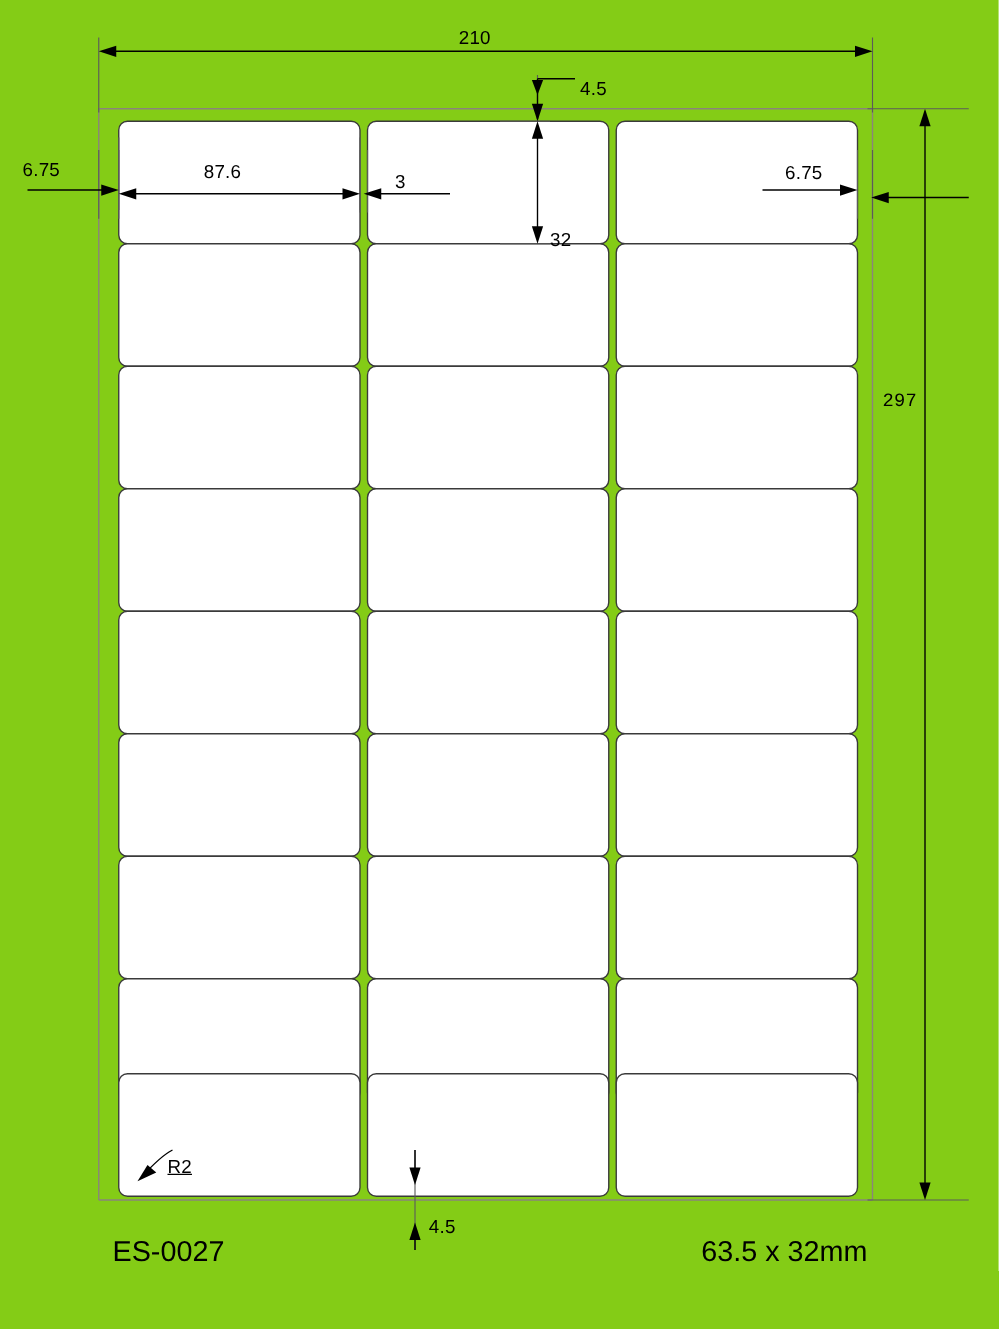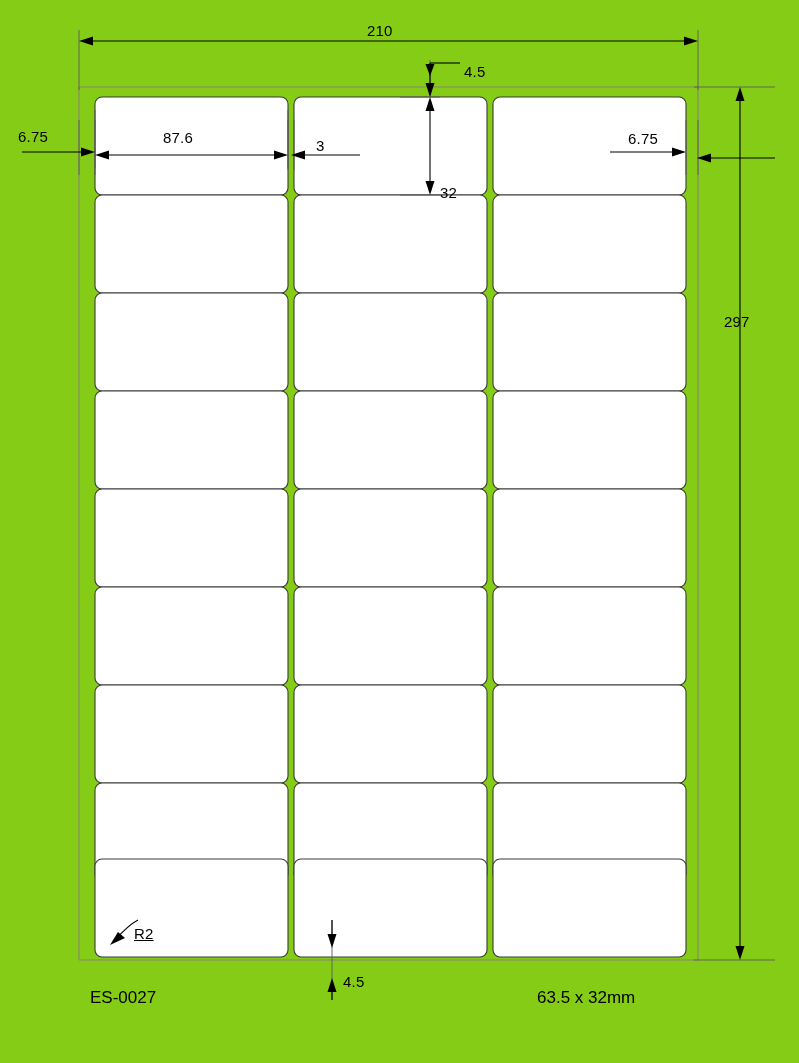--- a/index.html
+++ b/index.html
@@ -20,21 +20,21 @@
   }
   .dim-text {
     position: absolute;
     font-size: 15px;
     color: #000;
     white-space: nowrap;
     letter-spacing: 0.2px;
   }
   .caption {
     position: absolute;
-    font-size: 17px;
+    font-size: 23px;
     color: #000;
     white-space: nowrap;
   }
   svg.drawing {
     position: absolute;
     left: 0;
     top: 0;
     width: 799px;
     height: 1063px;
   }
@@ -193,26 +193,26 @@
     </g>
 
     <g>
       <path class="dim-line" d="M 113,942 C 122,932 130,924 138,920"></path>
       <polygon class="arrow" points="110,945 125,938 118,932"></polygon>
     </g>
 
   </svg>
 
   <div class="dim-text" style="left:367px; top:22px;">210</div>
-  <div class="dim-text" style="left:724px; top:313px;">297</div>
+  <div class="dim-text" style="left:706px; top:313px;font-family:Liberation Mono, monospace;">297</div>
   <div class="dim-text" style="left:464px; top:63px;">4.5</div>
   <div class="dim-text" style="left:343px; top:973px;">4.5</div>
   <div class="dim-text" style="left:18px; top:128px;">6.75</div>
   <div class="dim-text" style="left:628px; top:130px;">6.75</div>
   <div class="dim-text" style="left:163px; top:129px;">87.6</div>
   <div class="dim-text" style="left:316px; top:137px;">3</div>
   <div class="dim-text" style="left:440px; top:136px;margin-top:48px;">32</div>
   <div class="dim-text" style="left:134px; top:925px;text-decoration:underline;">R2</div>
 
   <div class="caption" style="left:90px; top:988px;">ES-0027</div>
-  <div class="caption" style="left:537px; top:988px;">63.5 x 32mm</div>
+  <div class="caption" style="left:561px; top:988px;">63.5 x 32mm</div>
 
 </div>
 
 </body></html>

